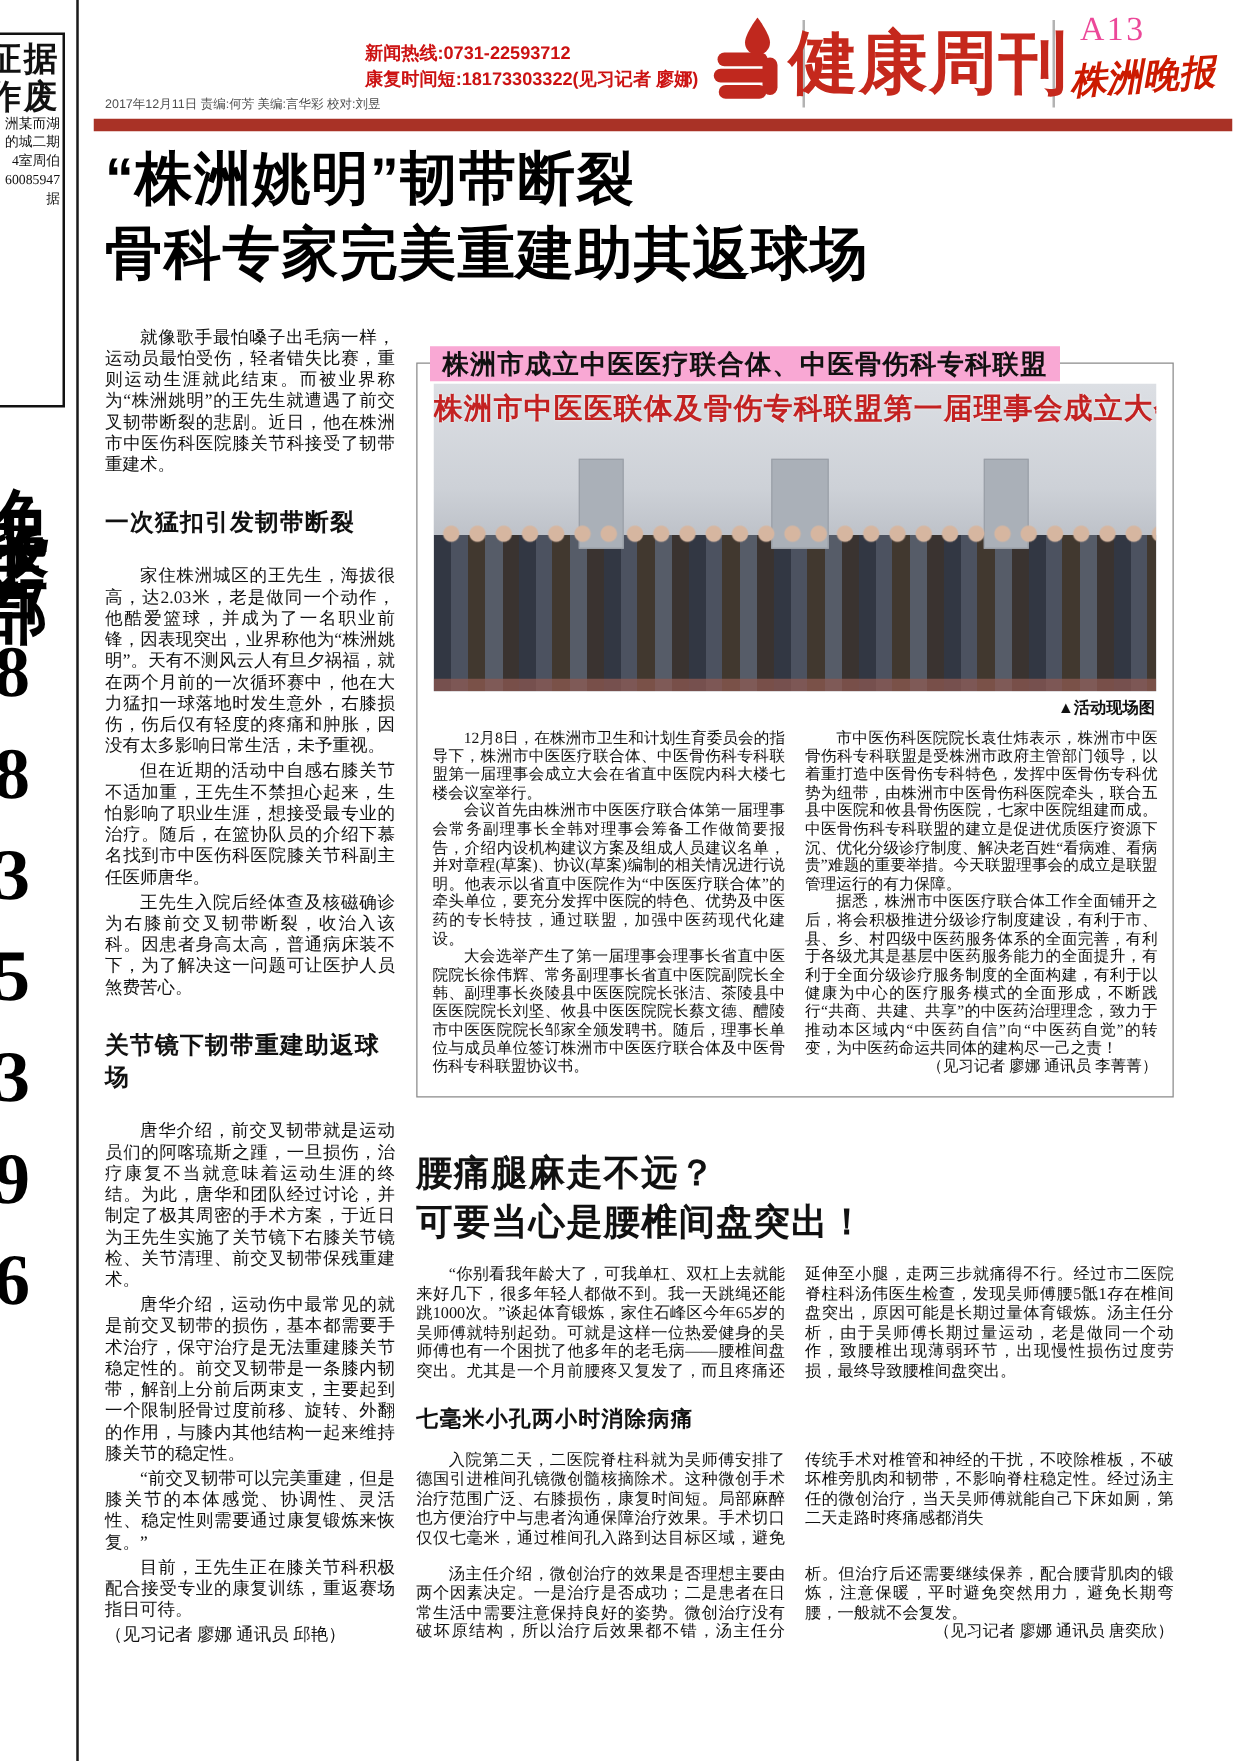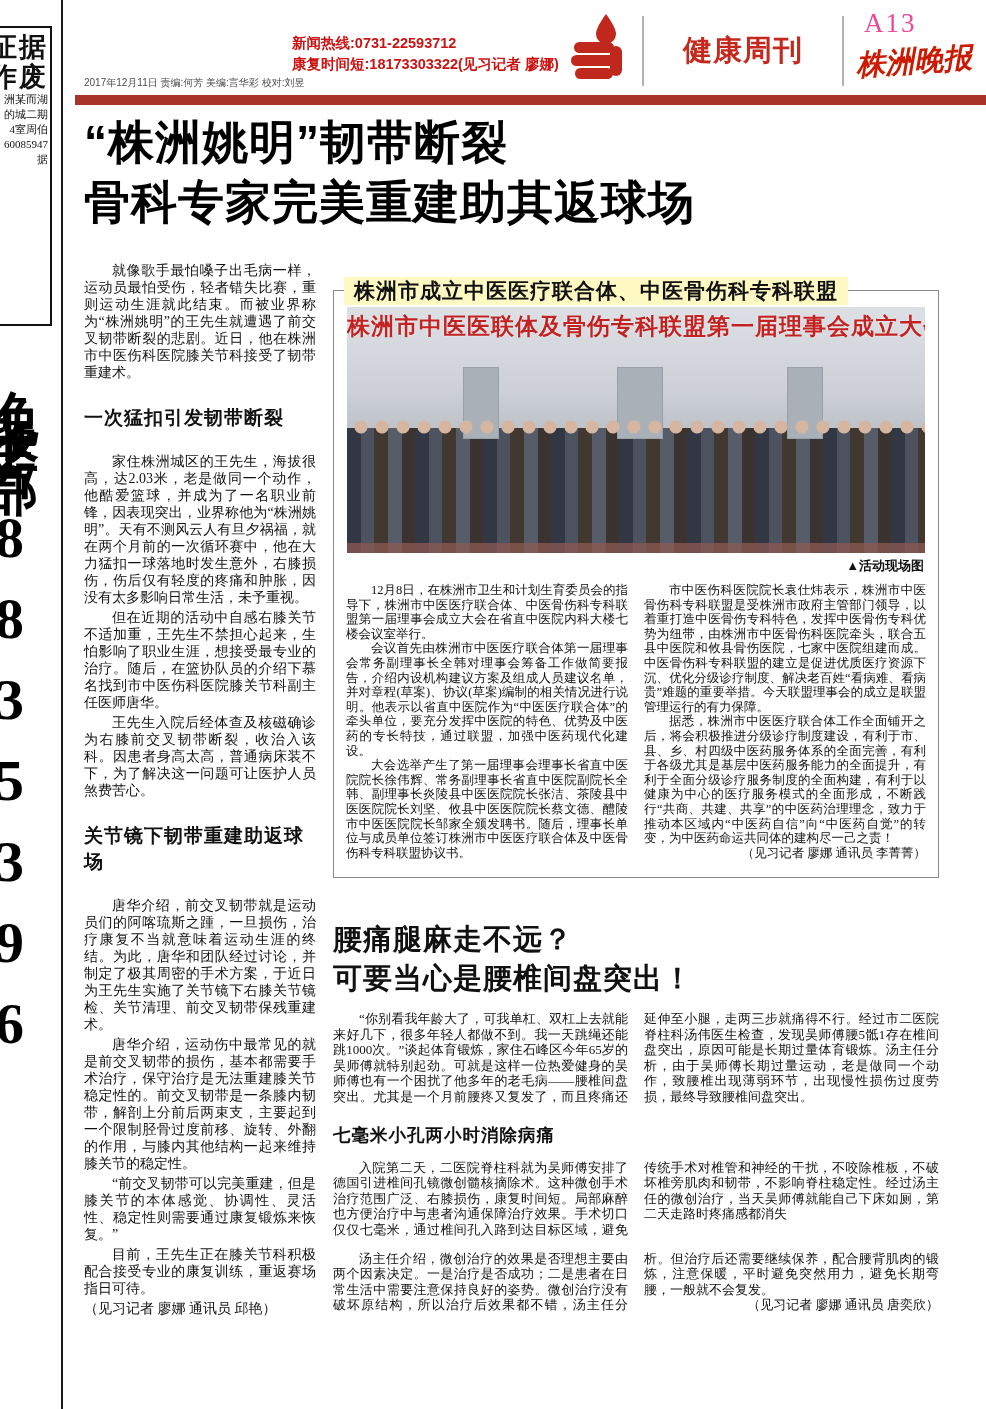--- a/index.html
+++ b/index.html
@@ -24,21 +24,21 @@
   .hotline{position:absolute;left:292px;top:33px;color:#cc1212;
     font-family:"Liberation Sans",sans-serif;font-weight:bold;
     font-size:14.5px;line-height:21px;}
   .credits{position:absolute;left:84px;top:76px;color:#4d4d4d;
     font-family:"Liberation Sans",sans-serif;font-size:10px;}
   .logo-icon{position:absolute;left:566px;top:12px;width:66px;height:76px;}
   .weekly-box{position:absolute;left:642px;top:16px;width:198px;height:70px;
     border-left:2px solid #b3b3b3;border-right:2px solid #b3b3b3;
     display:flex;align-items:center;justify-content:center;}
   .weekly-title{font-family:"Liberation Serif",serif;font-weight:bold;
-    font-size:29px;color:#c5281c;letter-spacing:1px;white-space:nowrap;}
+    font-size:55px;color:#c5281c;letter-spacing:1px;white-space:nowrap;}
   .page-num{position:absolute;left:864px;top:8px;color:#ec4899;
     font-family:Liberation Serif, serif;font-size:27px;letter-spacing:2px;}
   .paper-name{position:absolute;left:856px;top:42px;color:#cc1a00;
     font-family:"DejaVu Serif",serif;font-weight:bold;font-style:italic;
     font-size:29px;transform:rotate(-4deg);white-space:nowrap;}
   .red-bar{position:absolute;left:75px;top:95px;width:911px;height:10px;
     background:#a93226;}
   
   .headline{position:absolute;left:84px;top:112px;width:880px;
     font-family:"Liberation Sans",sans-serif;font-weight:900;color:#000;
@@ -46,21 +46,21 @@
   
   .col-left{position:absolute;left:84px;top:262px;width:232px;}
   .col-left p{margin:0 0 3px;font-size:14px;line-height:17px;
     text-align:justify;text-indent:2em;}
   .col-subhead{font-family:"Liberation Sans",sans-serif;font-weight:600;
     font-size:19px;margin:24px 0 22px;letter-spacing:1px;}
   .byline{text-align:right;text-indent:0 !important;}
   
   .mid-box{position:absolute;left:333px;top:290px;width:606px;height:588px;
     border:1px solid #8a8a8a;box-sizing:border-box;}
-  .box-title{position:absolute;top:-14px;left:10px;background:#fef9c3;
+  .box-title{position:absolute;top:-14px;left:10px;background:#f9a8d4;
     padding:0 10px;font-family:"Liberation Sans",sans-serif;font-weight:bold;
     font-size:21px;letter-spacing:1px;white-space:nowrap;}
   .photo{position:relative;width:578px;height:246px;margin:16px auto 0;
     background:linear-gradient(180deg,#dcdfe4 0%,#cdd1d7 34%,#bfc3ca 48%,#b7bbc2 100%);
     overflow:hidden;}
   .photo::before{content:"";position:absolute;left:0;right:0;bottom:0;height:51%;
     background:repeating-linear-gradient(90deg,#323743 0 14px,#4c5260 14px 27px,
       #41382f 27px 41px,#565c68 41px 55px,#3a3330 55px 68px);}
   .photo::after{content:"";position:absolute;left:4px;right:0;bottom:47%;height:20px;
     background-image:radial-gradient(circle at 10px 10px,#d6b6a0 6px,rgba(0,0,0,0) 7px);

